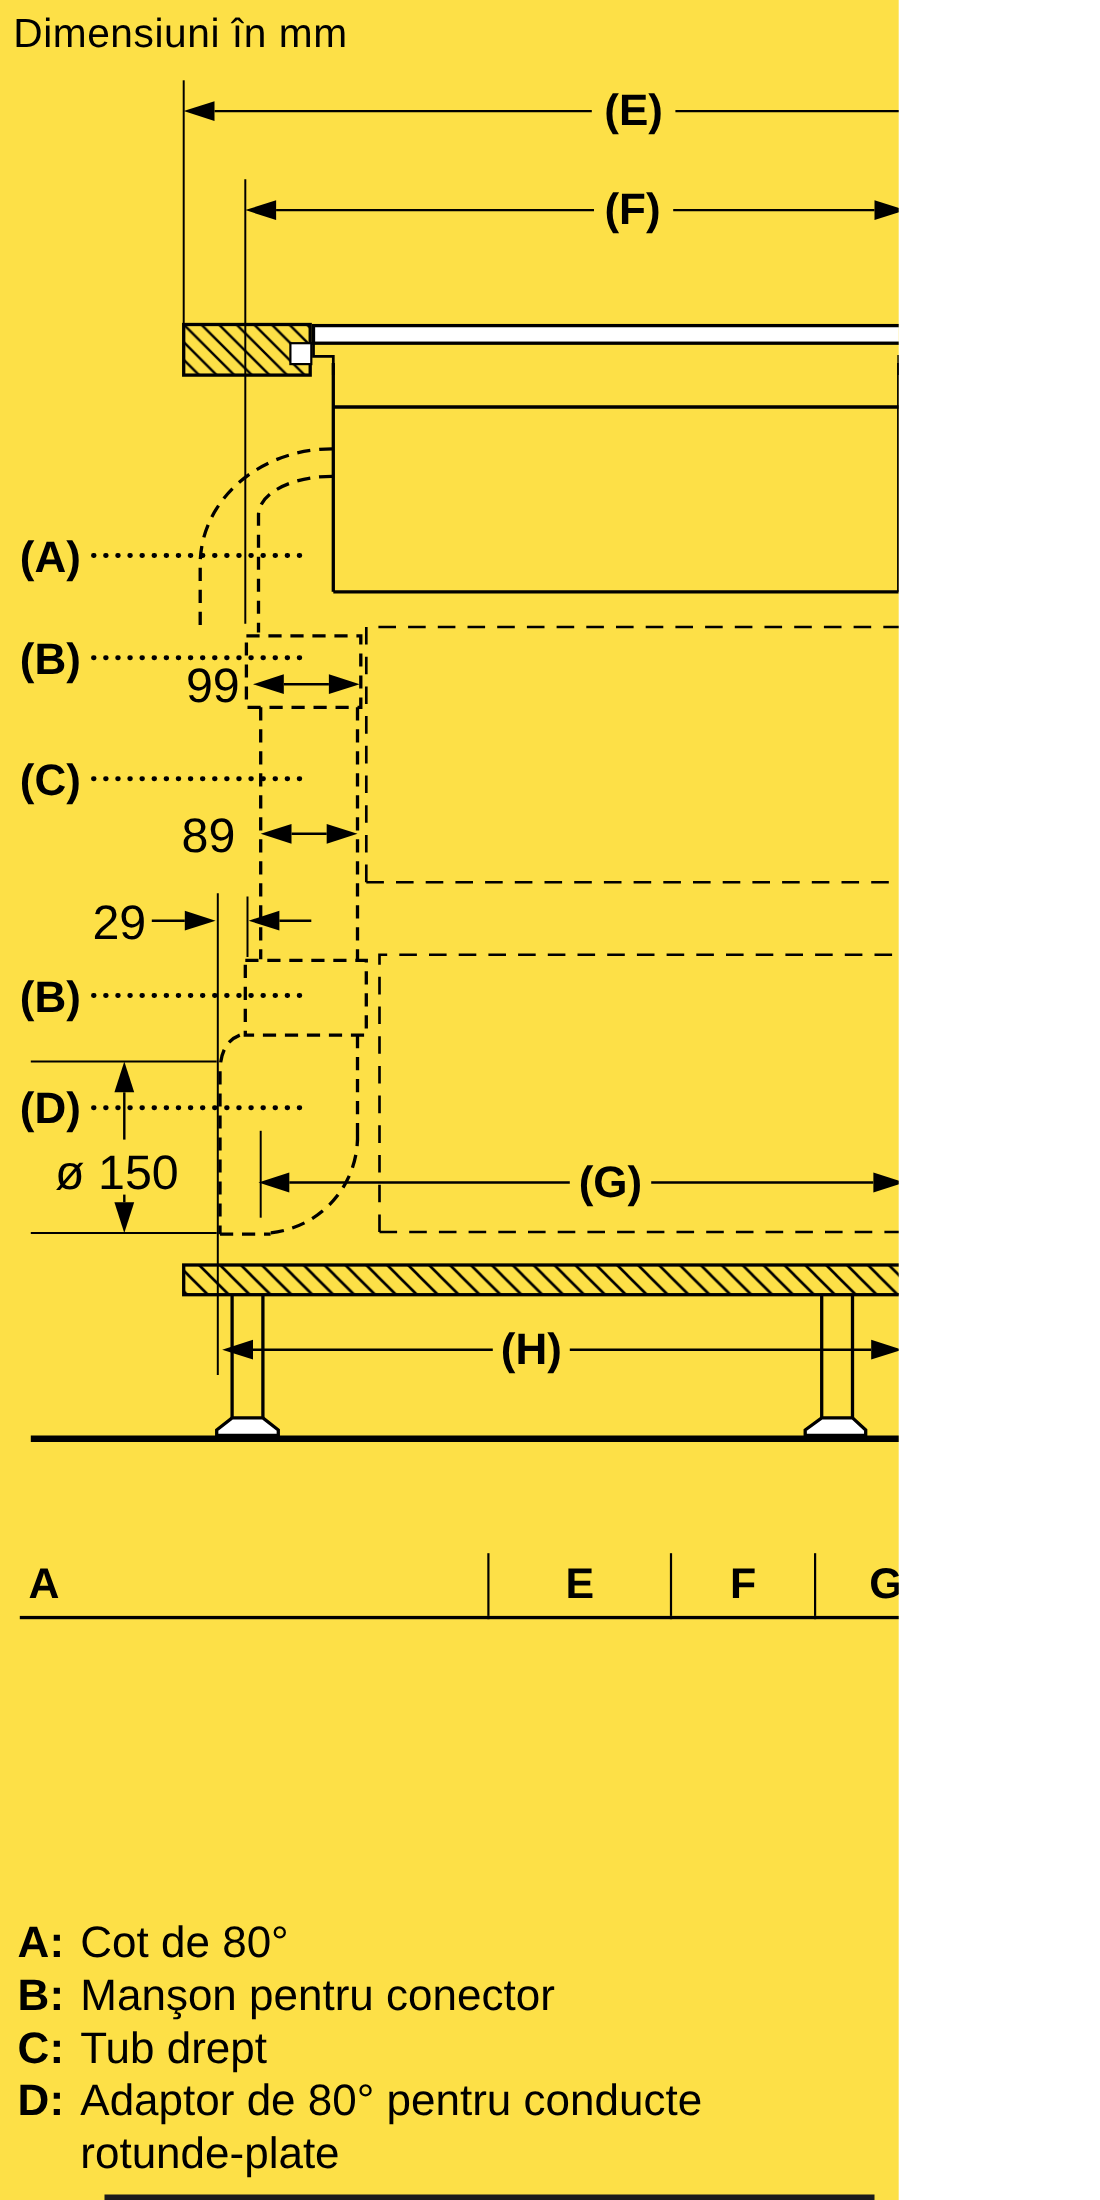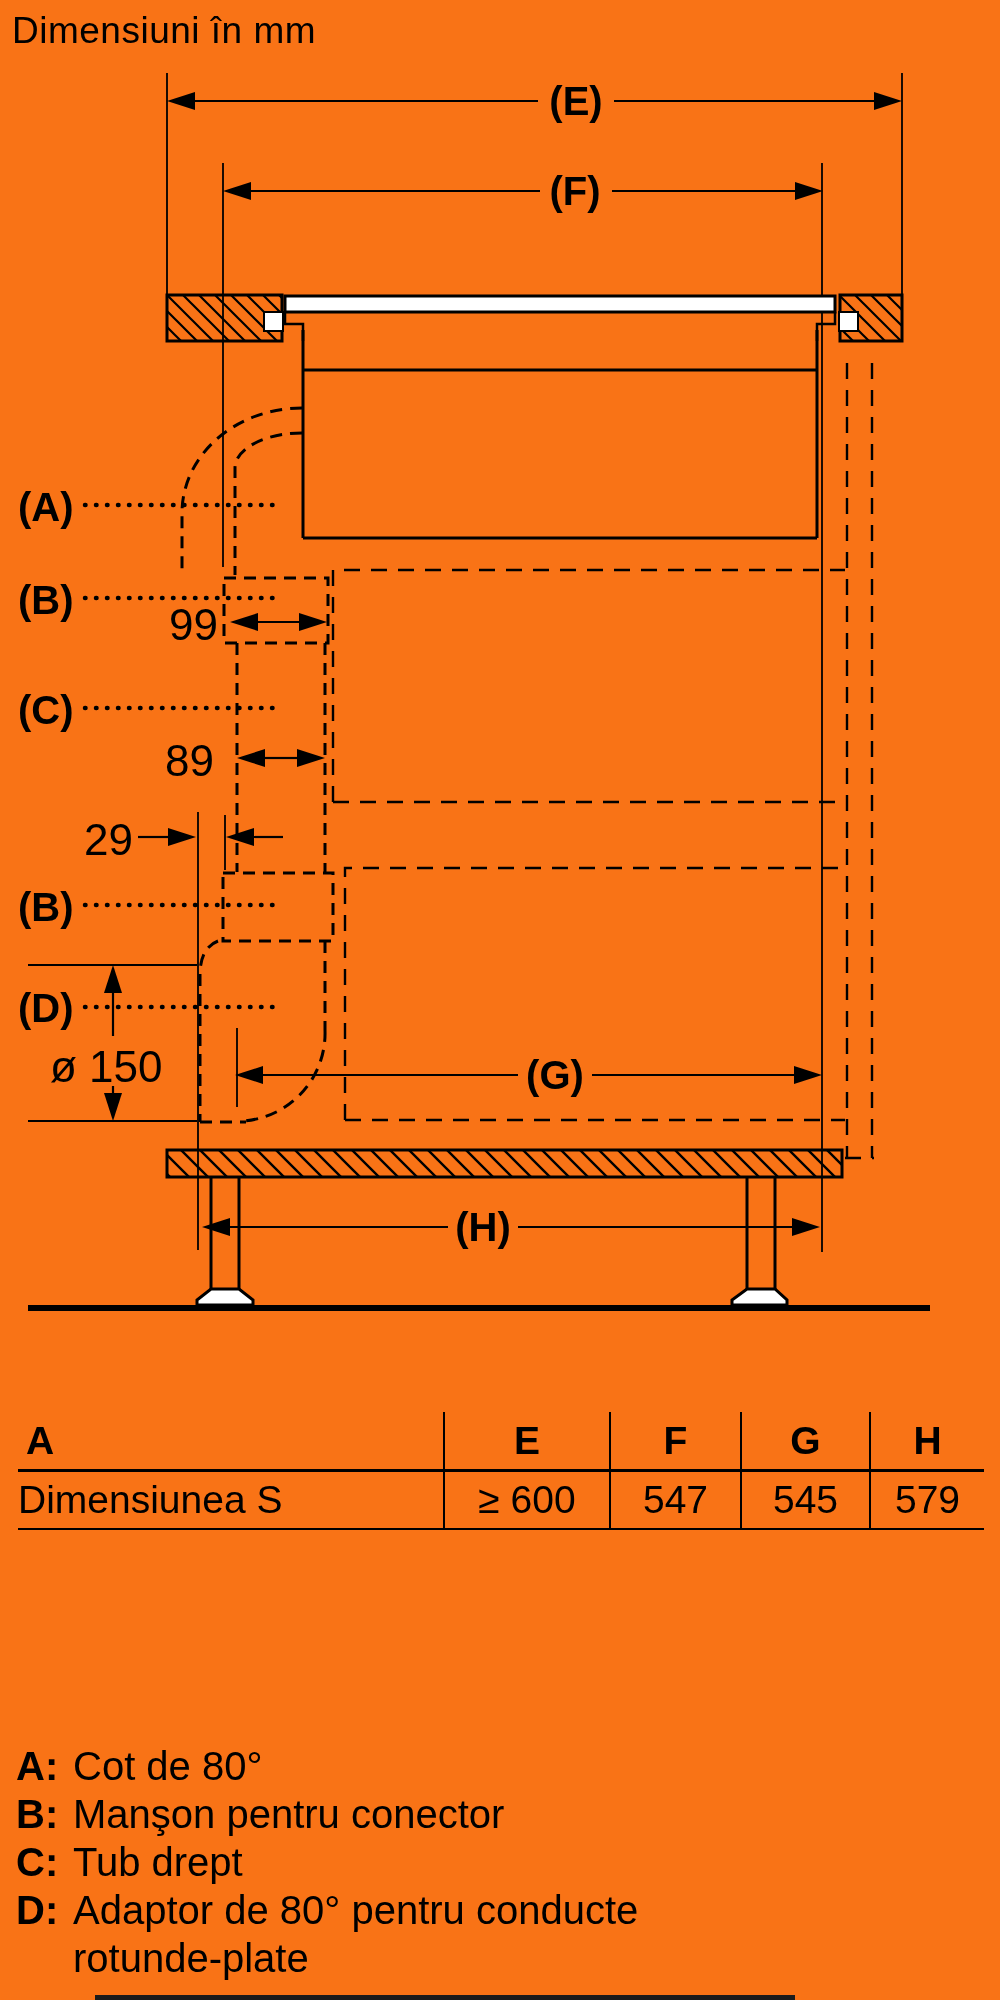--- a/index.html
+++ b/index.html
@@ -1,16 +1,16 @@
 <!DOCTYPE html>
 <html><head>
 <meta charset="utf-8">
 <style>
   html,body{margin:0;padding:0;background:#fff;}
-  .page{position:relative;width:1000px;height:2000px;background:#f97316;overflow:hidden;
+  .page{position:relative;width:817px;height:2000px;background:#fde047;overflow:hidden;
         font-family:"Liberation Sans", sans-serif;color:#000;}
   .title{position:absolute;left:12px;top:10px;font-size:37px;letter-spacing:0.5px;}
   .drawing-wrap{position:absolute;left:0;top:0;width:1000px;height:1340px;}
   svg text{font-family:"Liberation Sans", sans-serif;fill:#000;}
   .dim-label{font-size:40px;font-weight:bold;}
   .dim-num{font-size:44px;}
 
   .spec-table{position:absolute;left:18px;top:1412px;width:950px;border-collapse:collapse;table-layout:fixed;}
   .spec-table td,.spec-table th{padding:0;margin:0;font-size:39px;font-weight:normal;overflow:hidden;white-space:nowrap;}
   .spec-table .c-label{width:417px;text-align:left;}
@@ -193,27 +193,20 @@
     <thead>
       <tr>
         <th class="c-label">A</th>
         <th class="c-e">E</th>
         <th class="c-f">F</th>
         <th class="c-g">G</th>
         <th class="c-h">H</th>
       </tr>
     </thead>
     <tbody>
-      <tr>
-        <td class="c-label">Dimensiunea S</td>
-        <td class="c-e">≥ 600</td>
-        <td class="c-f">547</td>
-        <td class="c-g">545</td>
-        <td class="c-h">579</td>
-      </tr>
     </tbody>
   </table>
 
   <div class="legend">
     <div class="legend-item">
       <span class="legend-key">A:</span>
       <span class="legend-text">Cot de 80°</span>
     </div>
     <div class="legend-item">
       <span class="legend-key">B:</span>

